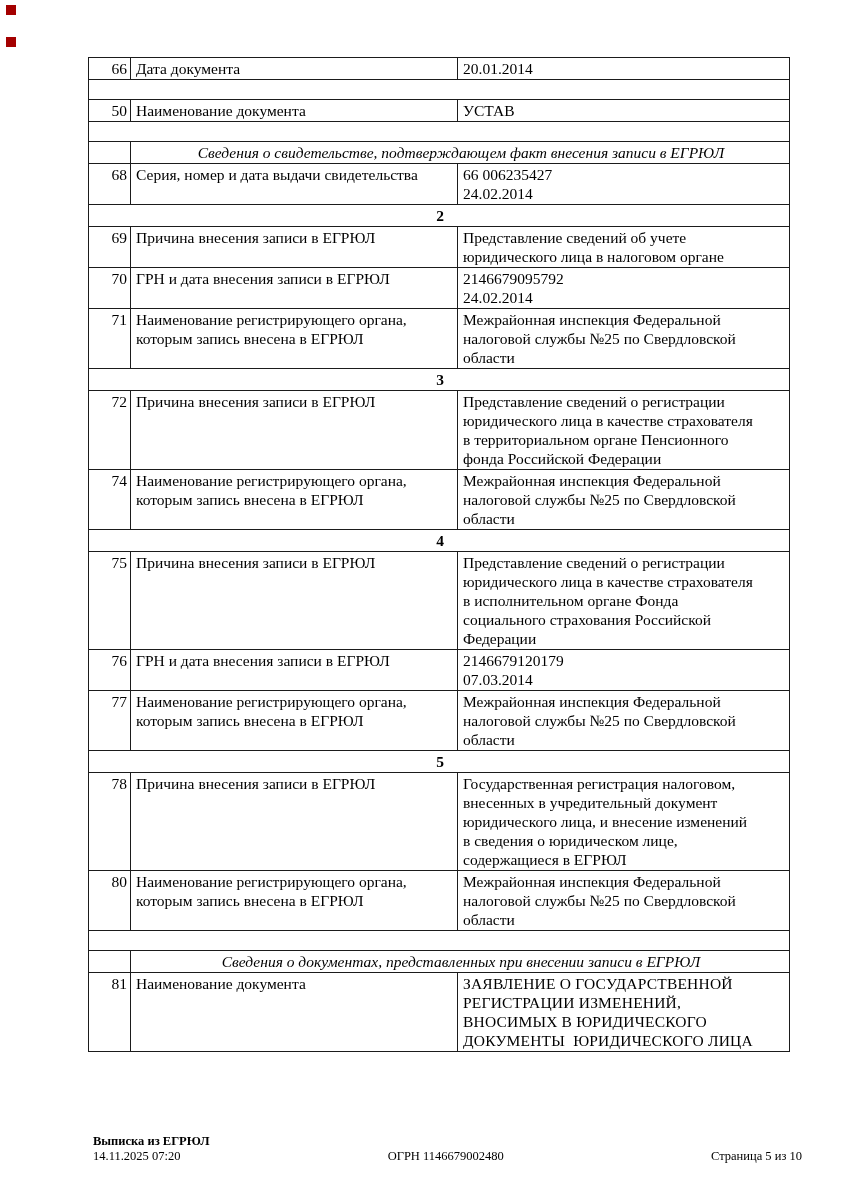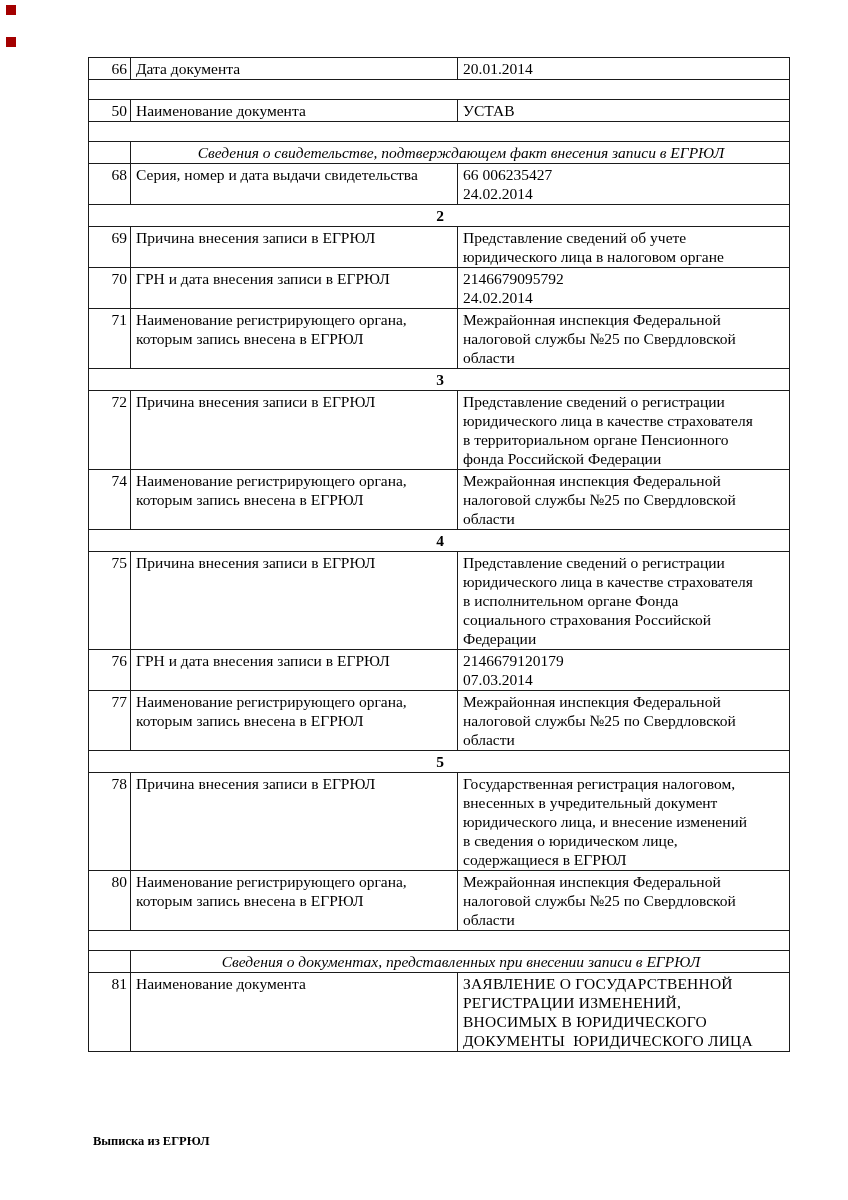--- a/index.html
+++ b/index.html
@@ -212,13 +212,18 @@
           <div class="vline">РЕГИСТРАЦИИ ИЗМЕНЕНИЙ,</div>
           <div class="vline">ВНОСИМЫХ В ЮРИДИЧЕСКОГО</div>
           <div class="vline">ДОКУМЕНТЫ  ЮРИДИЧЕСКОГО ЛИЦА</div>
         </td>
       </tr>
     </tbody>
 </table>
 
 <div class="footer">
   <div class="f-title">Выписка из ЕГРЮЛ</div>
+  <div class="f-row2">
+    <div>14.11.2025 07:20</div>
+    <div class="f-center">ОГРН 1146679002480</div>
+    <div class="f-right">Страница 5 из 10</div>
+  </div>
 </div>
 
 </body></html>

